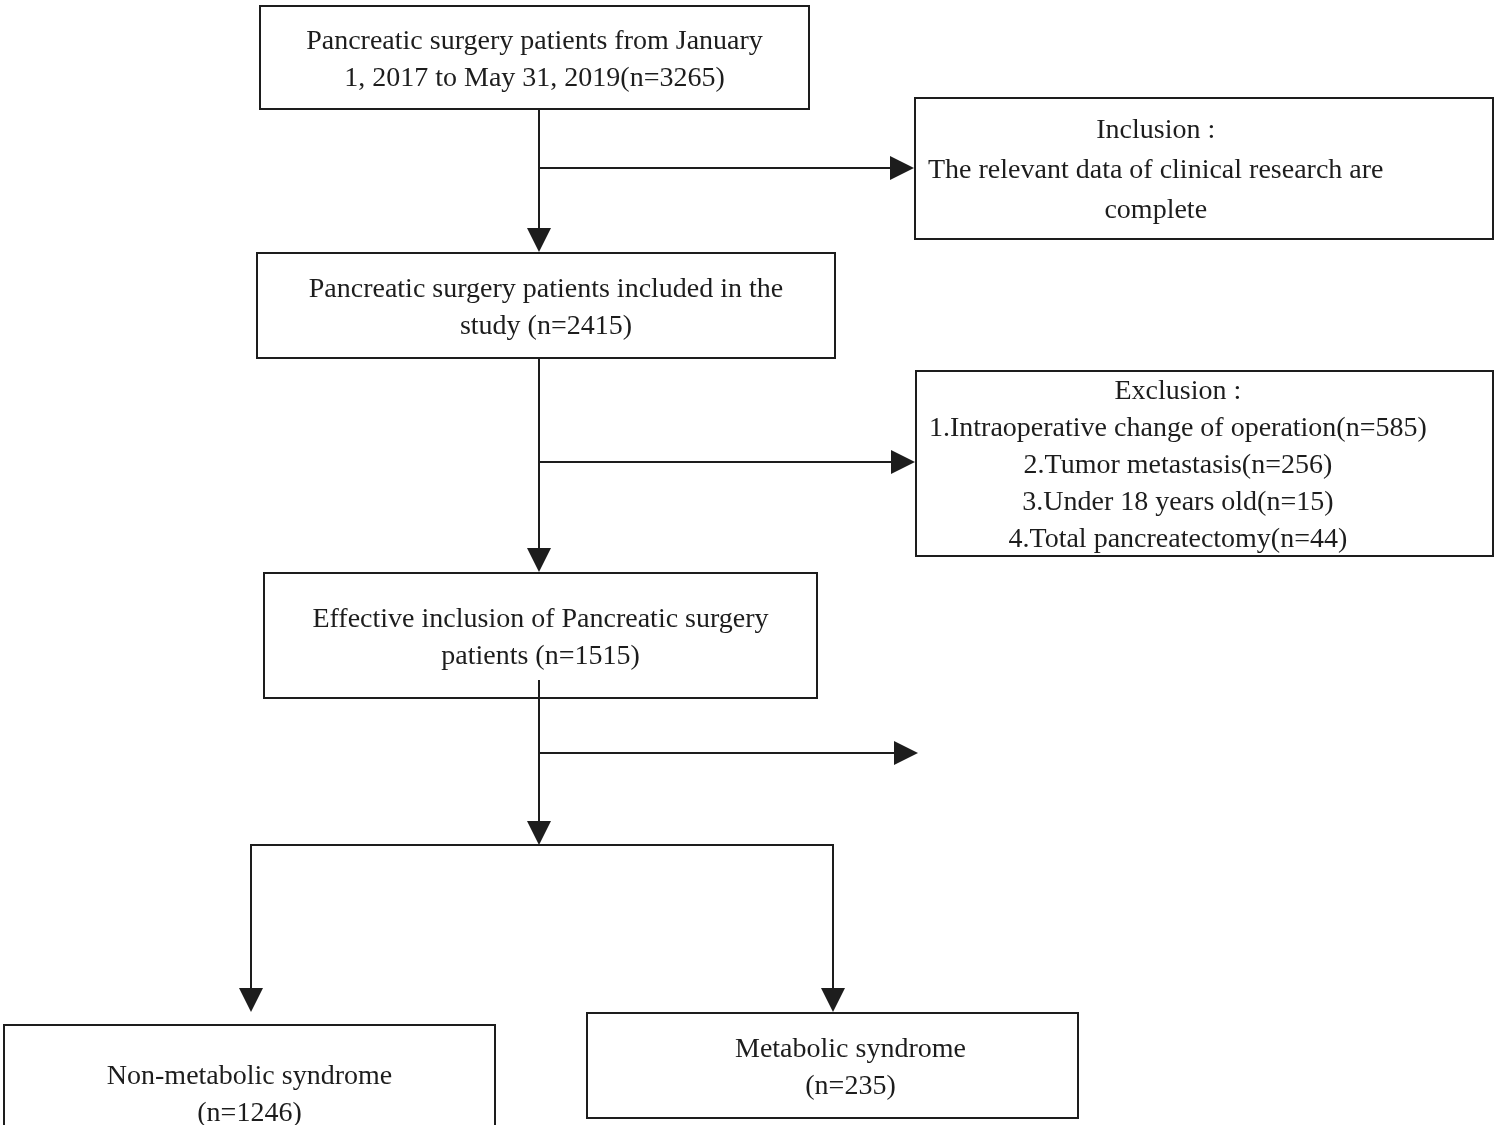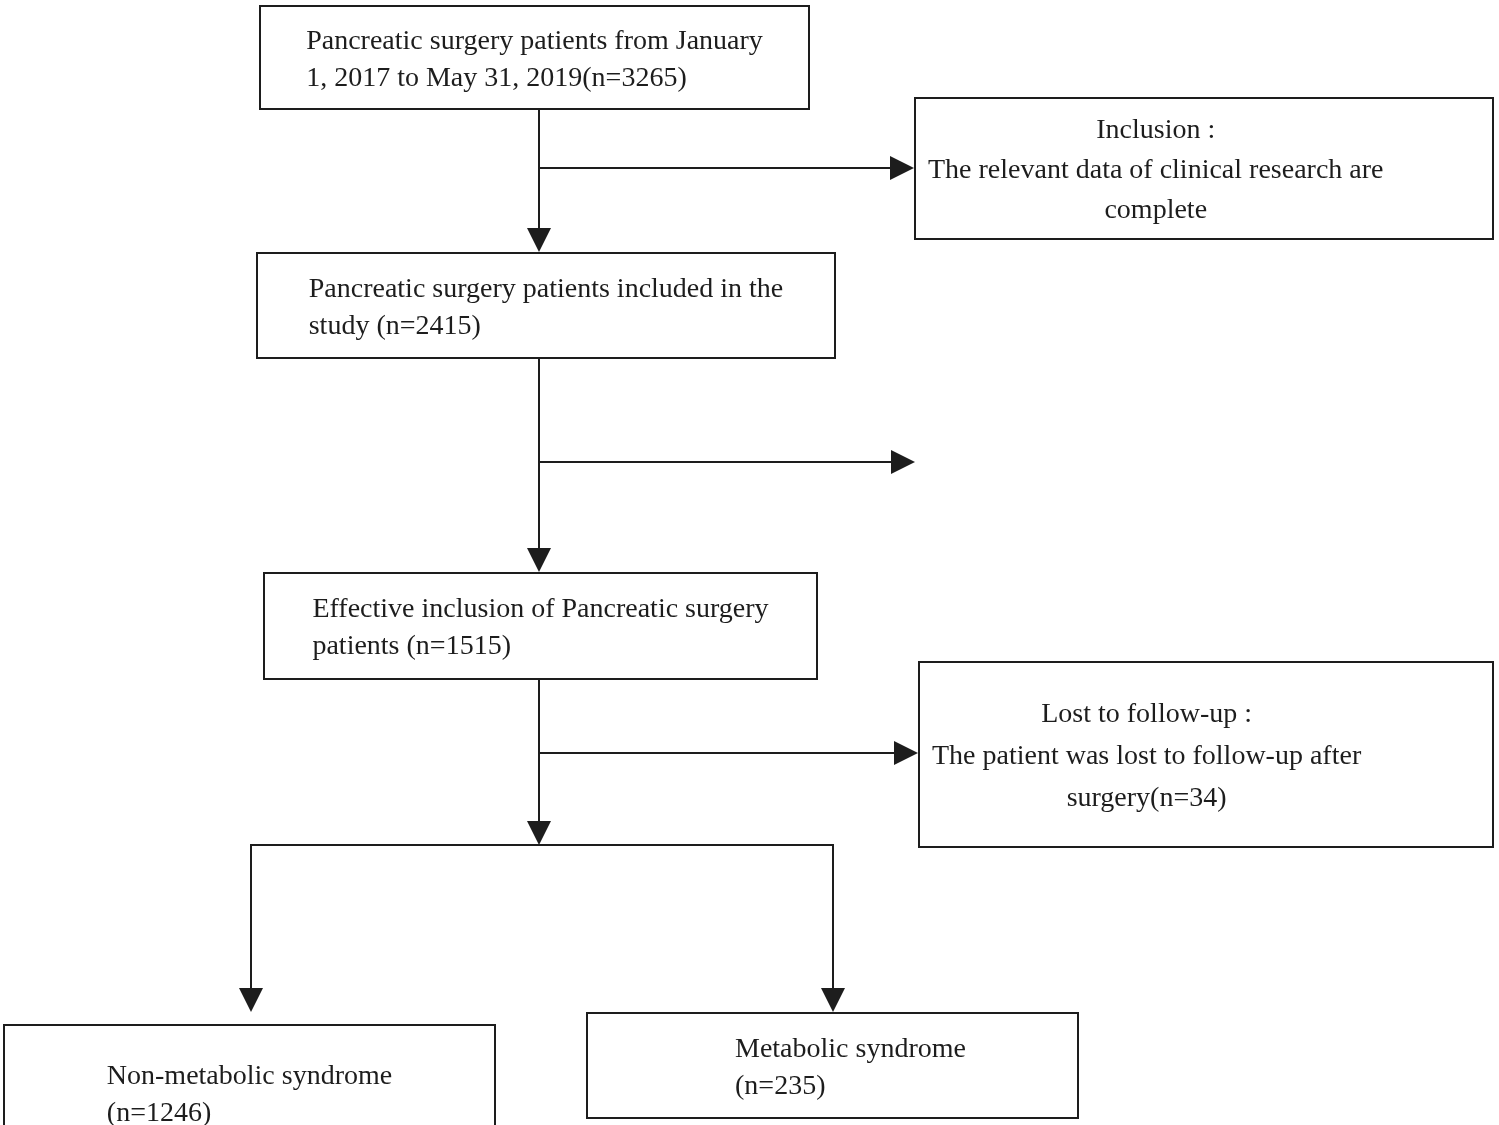--- a/index.html
+++ b/index.html
@@ -22,20 +22,21 @@
     border: 2px solid #1d1d1d;
     background: #ffffff;
     display: flex;
     align-items: center;
     justify-content: center;
     font-size: 28px;
     white-space: pre-line;
     color: #1d1d1d;
   }
   .box.center-text {
+    text-align: center;
   }
   .box.left-text {
     justify-content: flex-start;
     text-align: center;
     padding-left: 12px;
     padding-right: 10px;
   }
   .vline, .hline {
     position: absolute;
     background: #1d1d1d;
@@ -63,37 +64,39 @@
 <body>
 
 <div class="stage">
 
   <div class="box center-text" style="left:259px; top:5px; width:551px; height:105px; line-height:37px;">Pancreatic surgery patients from January
 1, 2017 to May 31, 2019(n=3265)</div>
 
   <div class="box center-text" style="left:248px; top:252px; width:580px; height:107px; line-height:37px;margin-left:8px;">Pancreatic surgery patients included in the
 study (n=2415)</div>
 
-  <div class="box center-text" style="left:263px; top:572px; width:555px; height:108px; line-height:37px;">Effective inclusion of Pancreatic surgery
+  <div class="box center-text" style="left:263px; top:572px; width:555px; height:127px; line-height:37px;">Effective inclusion of Pancreatic surgery
 patients (n=1515)</div>
 
   <div class="box center-text" style="left:3px; top:1012px; width:493px; height:138px; line-height:37px;margin-top:12px;">Non-metabolic syndrome
 (n=1246)</div>
 
   <div class="box center-text" style="left:586px; top:1012px; width:493px; height:107px; line-height:37px;padding-left:36px;">Metabolic syndrome
 (n=235)</div>
 
   <div class="box left-text" style="left:914px; top:97px; width:580px; height:143px; line-height:40px;">Inclusion :
 The relevant data of clinical research are
 complete</div>
 
+  <div class="box left-text" style="left:915px; top:370px; width:579px; height:187px; line-height:37px;">Exclusion :
+1.Intraoperative change of operation(n=585)
+2.Tumor metastasis(n=256)
+3.Under 18 years old(n=15)
+4.Total pancreatectomy(n=44)</div>
 
-  <div class="box left-text" style="left:918px; top:661px; width:576px; height:187px; line-height:42px;">Lost to follow-up :
-The patient was lost to follow-up after
-surgery(n=34)</div>
 
   <div class="vline" style="left:538px; top:110px; height:120px;"></div>
   <div class="arrow-down" style="left:527px; top:228px;"></div>
 
   <div class="hline" style="left:539px; top:167px; width:351px;"></div>
   <div class="arrow-right" style="left:890px; top:156px;"></div>
 
   <div class="vline" style="left:538px; top:359px; height:191px;"></div>
   <div class="arrow-down" style="left:527px; top:548px;"></div>
 

